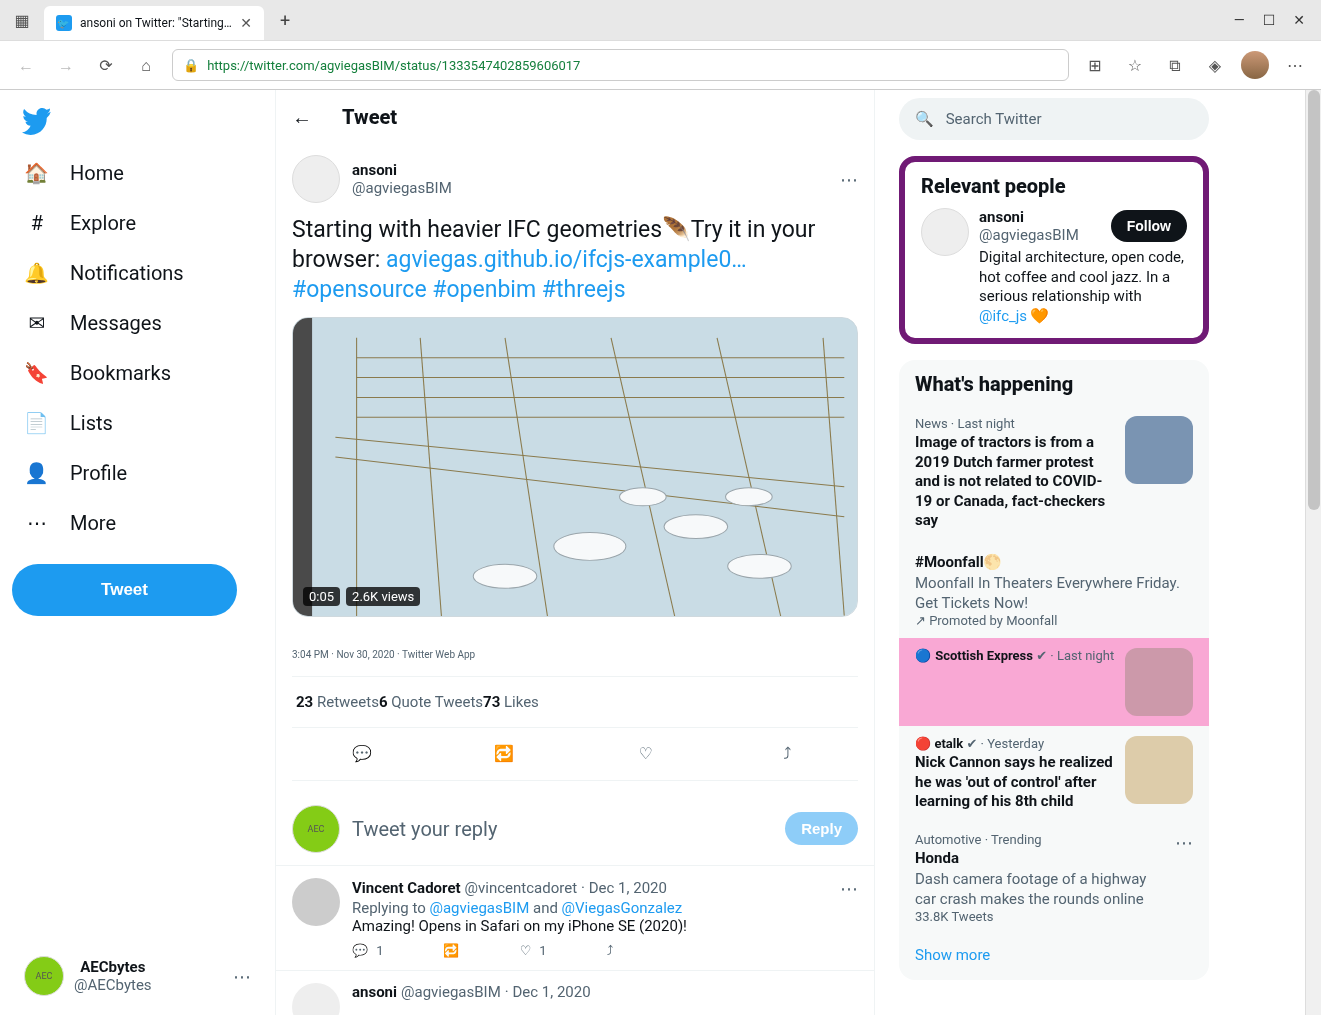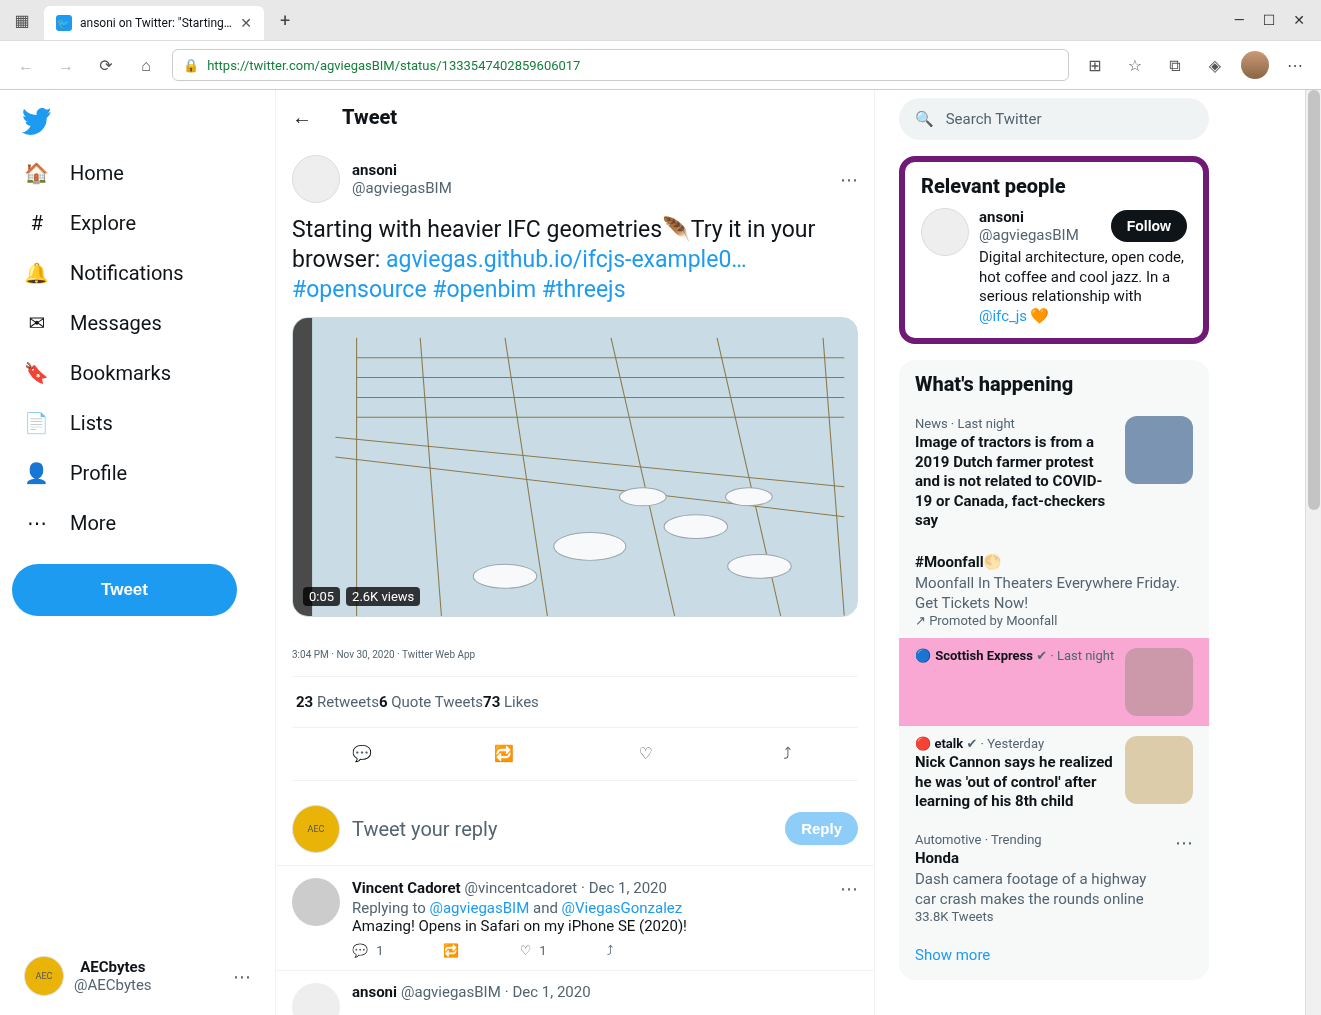--- a/index.html
+++ b/index.html
@@ -21,21 +21,21 @@
 .avatar-sm { width: 28px; height: 28px; border-radius: 50%; background: linear-gradient(#c97,#864); }
 .content { display: flex; height: calc(1015px - 40px - 49px); position: relative; }
 .scroll-track { position:absolute; right:0; top:0; width:16px; height:100%; background:#f0f0f0; border-left:1px solid #ddd;}
 .scroll-thumb { position:absolute; left:2px; width:12px; background:#c4c4c4; border-radius:6px; top:0; height:420px;}
 .left-nav { width: 275px; padding: 8px 12px; display: flex; flex-direction: column; }
 .logo { width: 50px; height: 50px; display:flex; align-items:center; justify-content:center; color:#1d9bf0; border-radius:50%; cursor:pointer;}
 .nav-item { display: flex; align-items: center; gap: 20px; padding: 12px; font-size: 20px; color: #0f1419; cursor: pointer; border-radius: 30px; }
 .nav-item .icon { width: 26px; height: 26px; display:flex; align-items:center; justify-content:center;}
 .tweet-btn { background: #1d9bf0; color: #fff; border: none; border-radius: 30px; padding: 16px; font-size: 17px; font-weight: 700; width: 225px; margin-top: 16px; cursor: pointer; }
 .account-box { margin-top: auto; display: flex; align-items: center; gap: 10px; padding: 12px; cursor:pointer; border-radius:30px;}
-.acct-avatar { width: 40px; height: 40px; border-radius: 50%; background:#eab308; border:1px solid #ddd; display:flex; align-items:center; justify-content:center; font-size:9px; color:#555;}
+.acct-avatar { width: 40px; height: 40px; border-radius: 50%; background:#84cc16; border:1px solid #ddd; display:flex; align-items:center; justify-content:center; font-size:9px; color:#555;}
 .acct-text { line-height: 1.2; }
 .acct-name { font-weight: 700; font-size: 15px; text-align: center; }
 .acct-handle { color: #536471; font-size: 15px; }
 .main-col { width: 600px; border-left: 1px solid #eff3f4; border-right: 1px solid #eff3f4; overflow:hidden;}
 .main-header { display: flex; align-items: center; gap: 30px; padding: 12px 16px; height:53px;}
 .back-btn { font-size: 20px; cursor: pointer; }
 .main-title { font-size: 20px; font-weight: 800; }
 .tweet-card { padding: 12px 16px; }
 .tweet-head { display: flex; align-items: center; gap: 12px; }
 .auth-avatar { width: 48px; height: 48px; border-radius: 50%; background:#eee; border:1px solid #ddd;}

